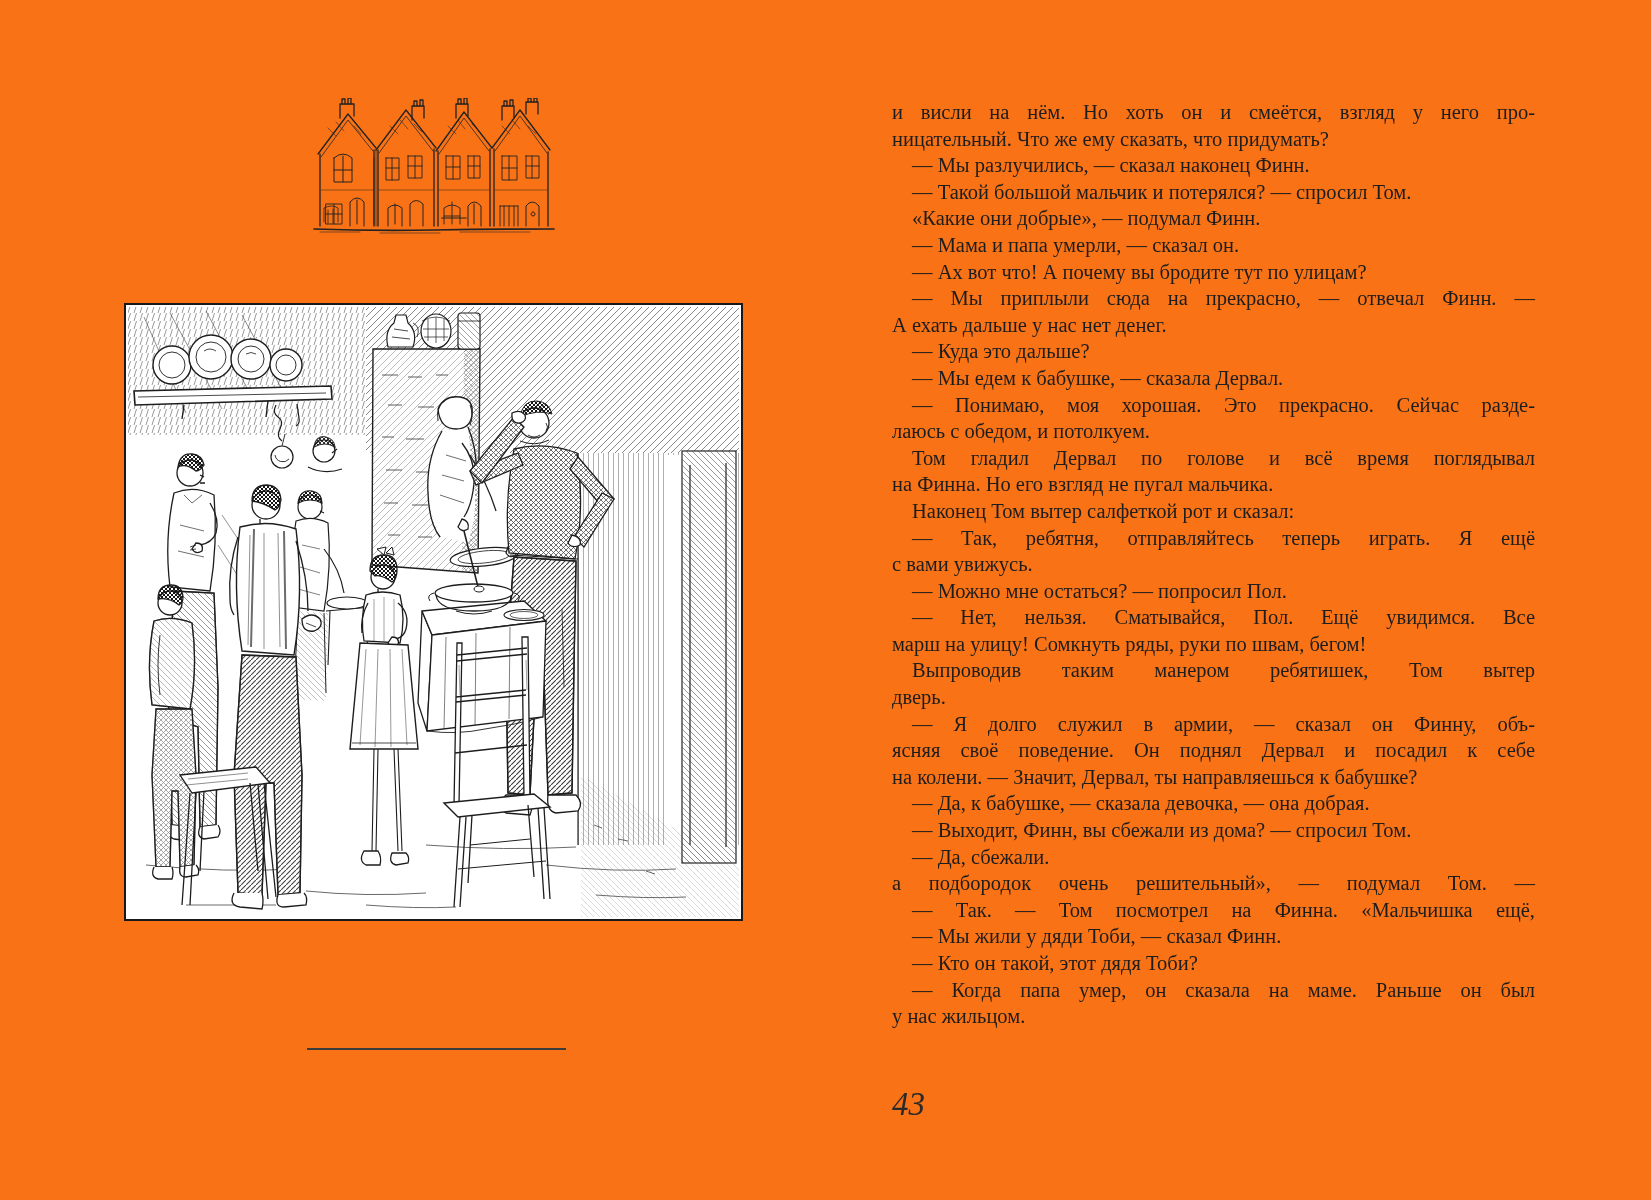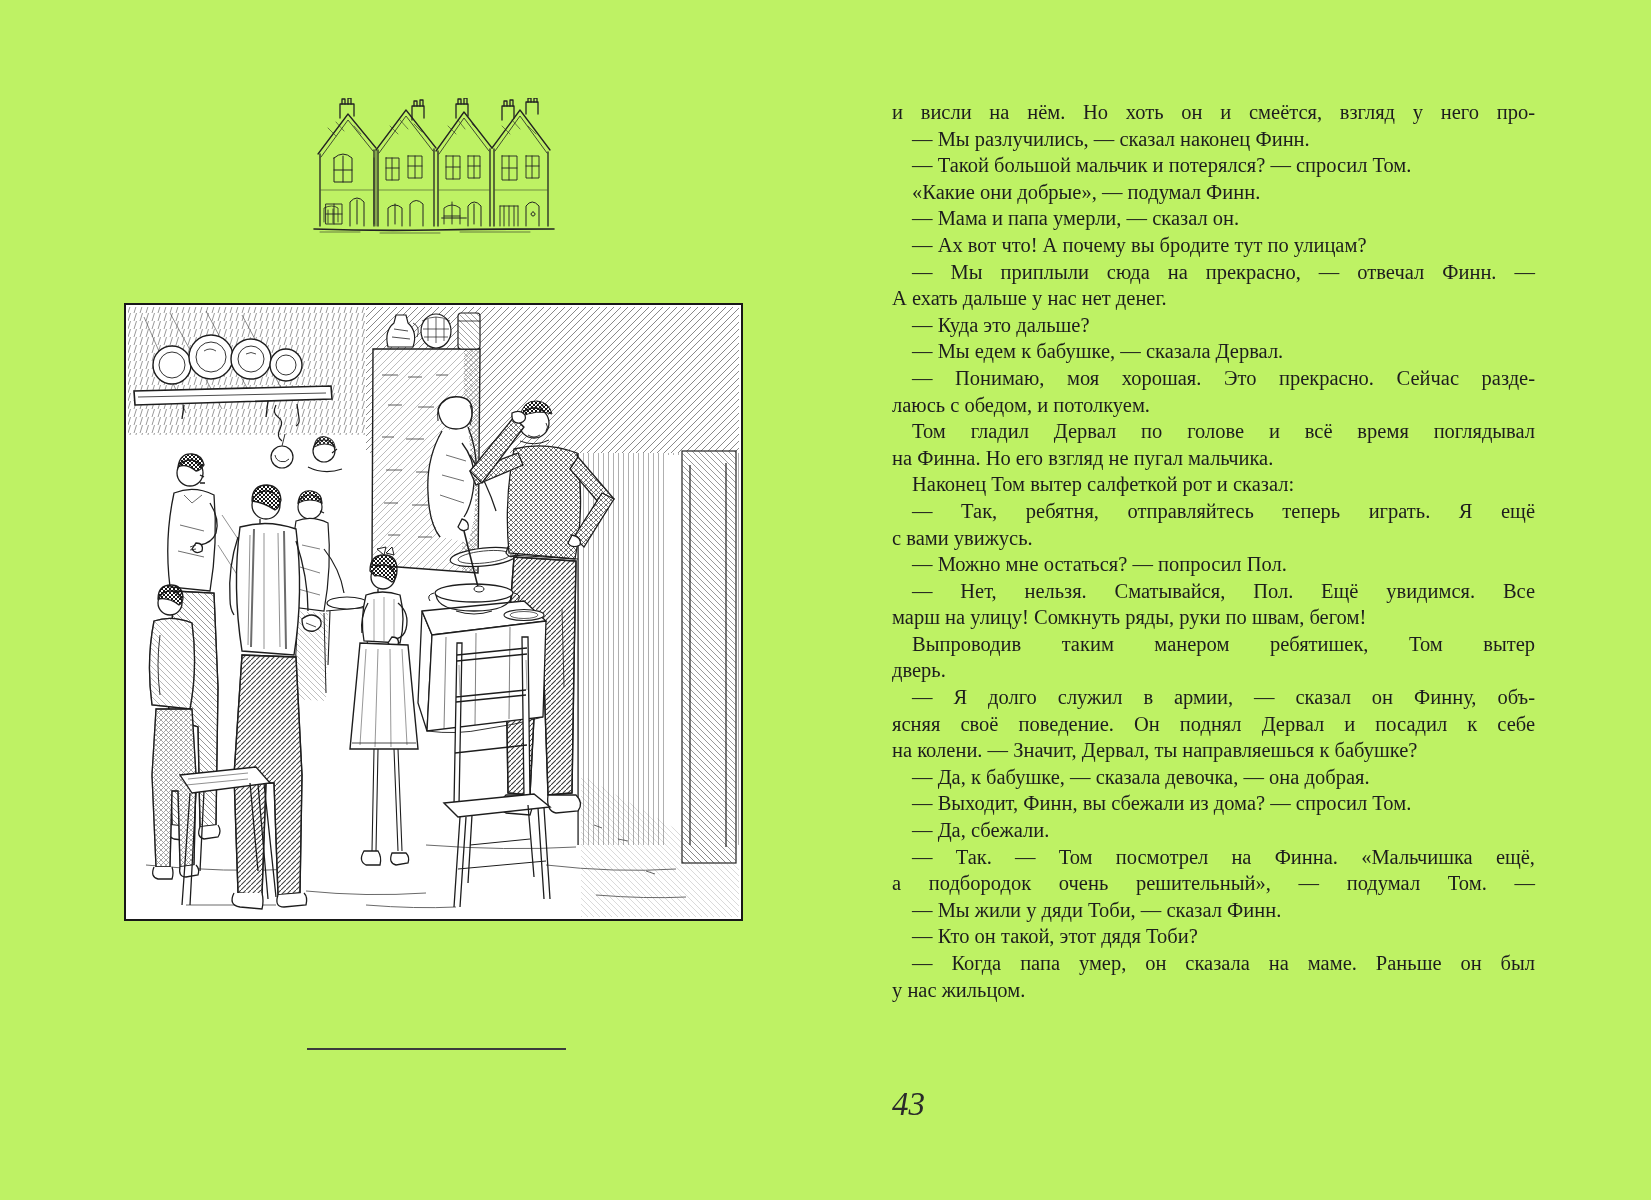--- a/index.html
+++ b/index.html
@@ -1,16 +1,16 @@
 <!DOCTYPE html>
 <html><head>
 <meta charset="utf-8">
 <style>
   html,body{margin:0;padding:0;background:#ffffff;}
-  #spread{position:relative;width:1651px;height:1200px;background:#bef264;overflow:hidden;
+  #spread{position:relative;width:1651px;height:1200px;background:#f97316;overflow:hidden;
           font-family:"Liberation Serif","DejaVu Serif",serif;color:#1d1d1d;}
   
   #houses{position:absolute;left:310px;top:98px;width:248px;height:138px;}
   #kitchen-frame{position:absolute;left:124px;top:303px;width:615px;height:614px;border:2px solid #181818;background:#fff;}
   #divider{position:absolute;left:307px;top:1048px;width:259px;height:2px;background:#3c3c3c;}
   
   #body-text{position:absolute;left:892px;top:99px;width:643px;}
   .tline{height:26.6px;line-height:26.6px;font-size:20.5px;
          text-align:justify;text-align-last:justify;white-space:normal;overflow:visible;}
   .tline.pend{text-align-last:left;}
@@ -331,20 +331,21 @@
         </g>
       </svg>
     </div>
 
     <div id="divider"></div>
   </div>
 
   <div>
     <div id="body-text">
         <div class="tline">и висли на нём. Но хоть он и смеётся, взгляд у него про-</div>
+        <div class="tline pend">ницательный. Что же ему сказать, что придумать?</div>
         <div class="tline ind pend">— Мы разлучились, — сказал наконец Финн.</div>
         <div class="tline ind pend">— Такой большой мальчик и потерялся? — спросил Том.</div>
         <div class="tline ind pend">«Какие они добрые», — подумал Финн.</div>
         <div class="tline ind pend">— Мама и папа умерли, — сказал он.</div>
         <div class="tline ind pend">— Ах вот что! А почему вы бродите тут по улицам?</div>
         <div class="tline ind">— Мы приплыли сюда на прекрасно, — отвечал Финн. —</div>
         <div class="tline pend">А ехать дальше у нас нет денег.</div>
         <div class="tline ind pend">— Куда это дальше?</div>
         <div class="tline ind pend">— Мы едем к бабушке, — сказала Дервал.</div>
         <div class="tline ind">— Понимаю, моя хорошая. Это прекрасно. Сейчас разде-</div>
@@ -358,22 +359,22 @@
         <div class="tline ind">— Нет, нельзя. Сматывайся, Пол. Ещё увидимся. Все</div>
         <div class="tline pend">марш на улицу! Сомкнуть ряды, руки по швам, бегом!</div>
         <div class="tline ind">Выпроводив таким манером ребятишек, Том вытер</div>
         <div class="tline pend">дверь.</div>
         <div class="tline ind">— Я долго служил в армии, — сказал он Финну, объ-</div>
         <div class="tline">ясняя своё поведение. Он поднял Дервал и посадил к себе</div>
         <div class="tline pend">на колени. — Значит, Дервал, ты направляешься к бабушке?</div>
         <div class="tline ind pend">— Да, к бабушке, — сказала девочка, — она добрая.</div>
         <div class="tline ind pend">— Выходит, Финн, вы сбежали из дома? — спросил Том.</div>
         <div class="tline ind pend">— Да, сбежали.</div>
+        <div class="tline">а подбородок очень решительный», — подумал Том. —</div>
         <div class="tline ind">— Так. — Том посмотрел на Финна. «Мальчишка ещё,</div>
-        <div class="tline">а подбородок очень решительный», — подумал Том. —</div>
         <div class="tline ind pend">— Мы жили у дяди Тоби, — сказал Финн.</div>
         <div class="tline ind pend">— Кто он такой, этот дядя Тоби?</div>
         <div class="tline ind">— Когда папа умер, он сказала на маме. Раньше он был</div>
         <div class="tline pend">у нас жильцом.</div>
       </div>
     <div id="page-number">43</div>
   </div>
 
 </div>
 

